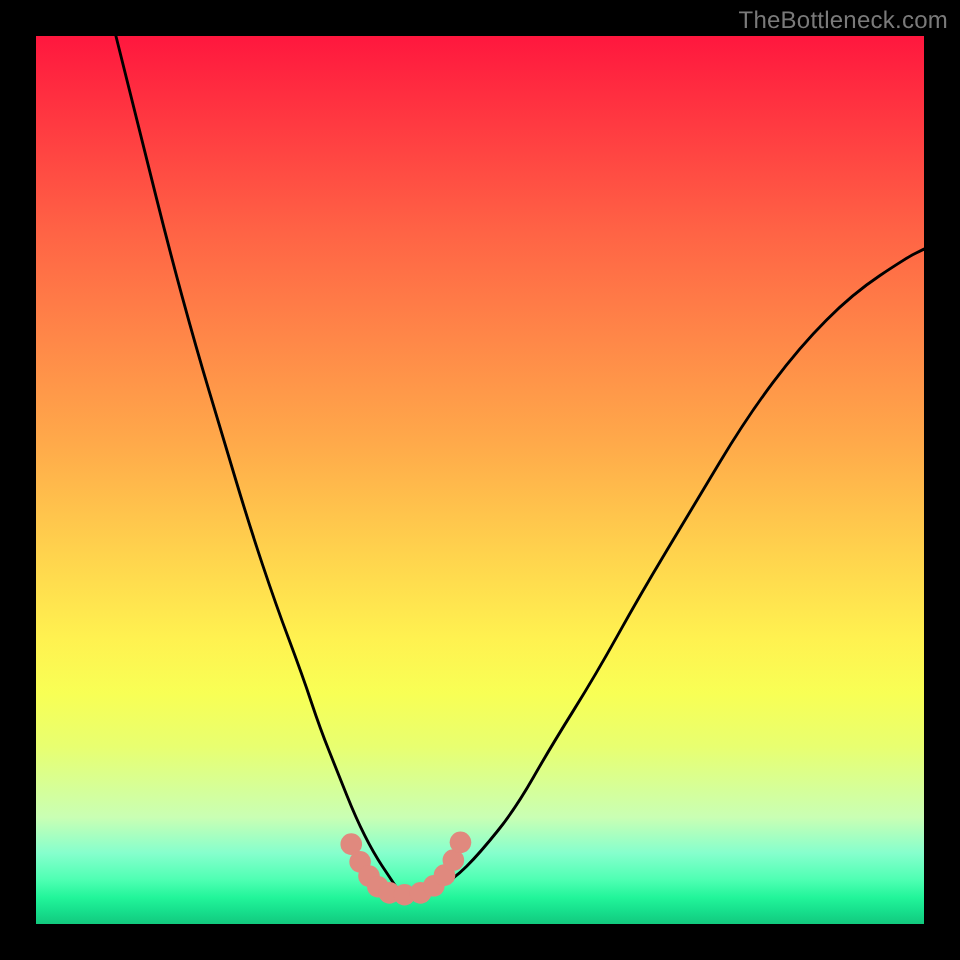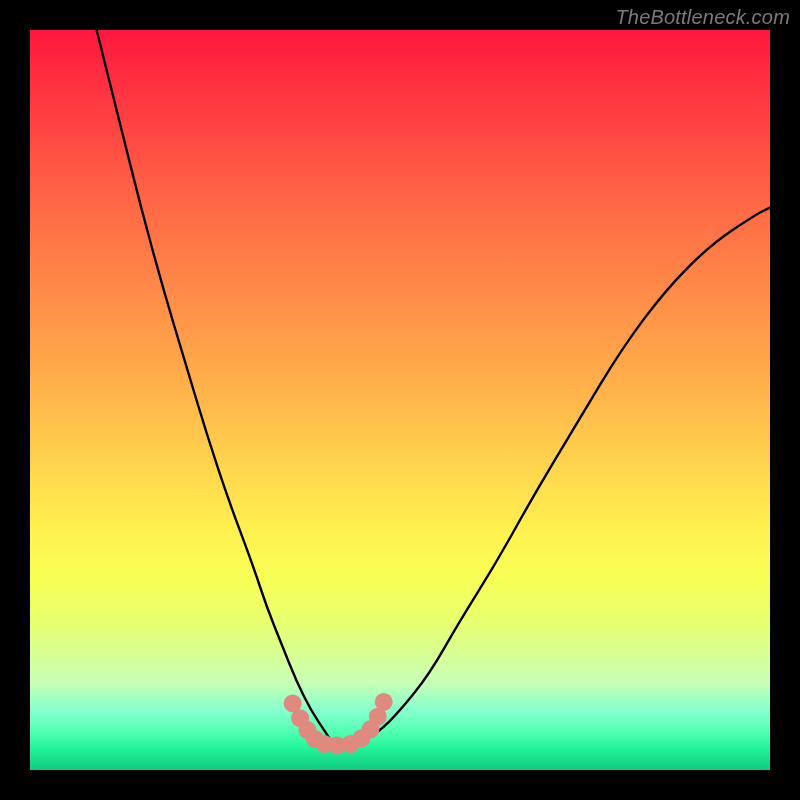--- a/index.html
+++ b/index.html
@@ -11,21 +11,20 @@
     overflow: hidden;
     font-family: Arial, Helvetica, sans-serif;
   }
   .frame {
     position: absolute;
     left: 0;
     top: 0;
     width: 800px;
     height: 800px;
     background: #000;
-    font-style: italic;
   }
   .plot-area {
     position: absolute;
     left: 30px;
     top: 30px;
     width: 740px;
     height: 740px;
     background: linear-gradient(
       to bottom,
       #ff173e 0%,

